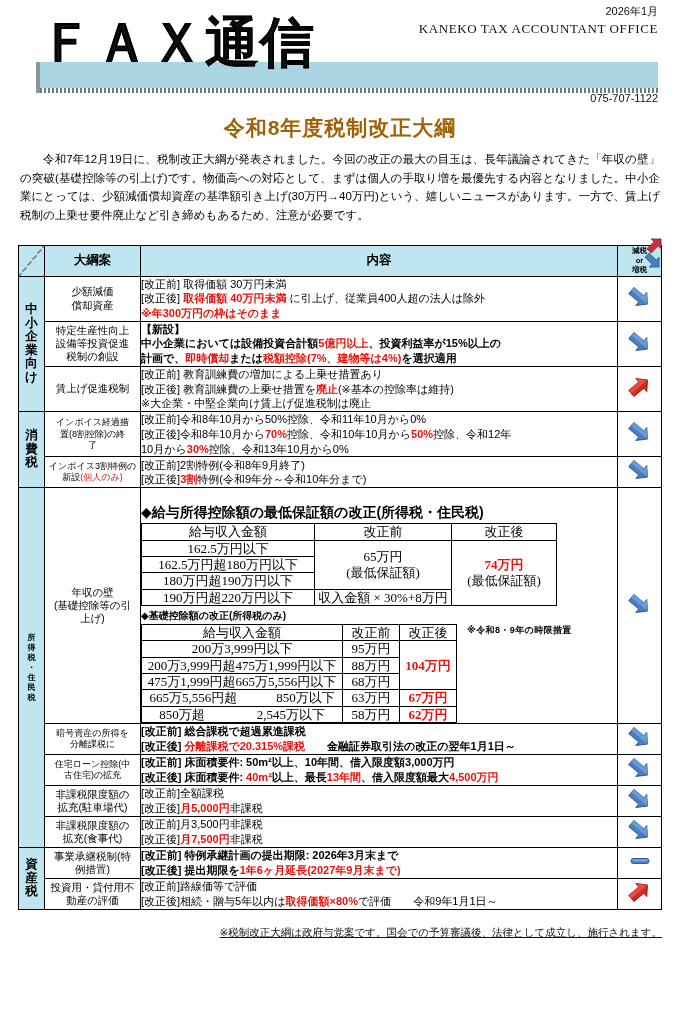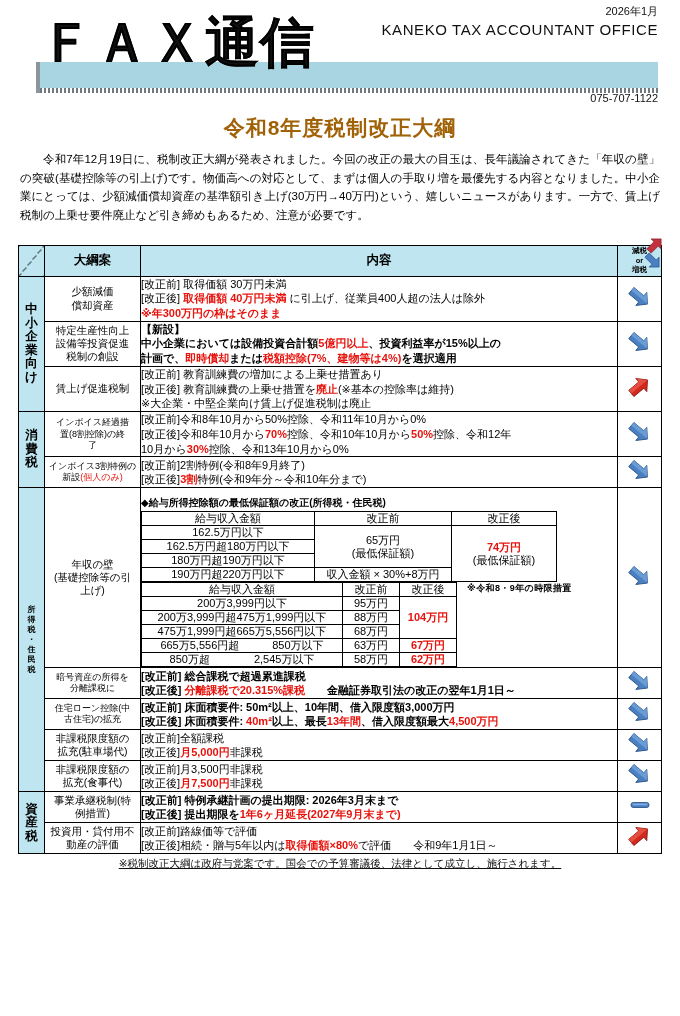--- a/index.html
+++ b/index.html
@@ -25,21 +25,21 @@
   }
   .band-dots{
     position:absolute;left:18px;right:4px;top:88px;height:5px;z-index:1;
     background-image:repeating-linear-gradient(90deg,#6f7a80 0 2px,transparent 2px 4px);
   }
   .band-tick{position:absolute;left:18px;top:62px;width:4px;height:31px;background:#8a969c;z-index:2;}
   .mh-right{position:absolute;right:4px;top:4px;text-align:right;z-index:4;}
   .mh-date{font-size:11px;color:#111;margin-bottom:2px;}
   .mh-office{font-size:22px;font-weight:400;letter-spacing:1px;color:#111;line-height:1.1;
     font-family:"Liberation Serif","DejaVu Serif",serif;}
-  .mh-office-en{font-size:15px;letter-spacing:0.6px;color:#111;margin-top:2px;}
+  .mh-office-en{font-size:13px;letter-spacing:0.6px;color:#111;margin-top:2px;font-family:Liberation Serif, serif;}
   .mh-tel{position:absolute;right:4px;top:92px;font-size:11px;color:#111;z-index:4;}
 
   
   .doc-title{
     text-align:center;font-size:21px;font-weight:700;color:#a16207;
     letter-spacing:1px;margin:6px 0 8px 0;
   }
 
   
   .intro{font-size:11.5px;line-height:1.62;color:#000;margin:0 2px 20px 2px;text-align:justify;}
@@ -77,39 +77,39 @@
   .redn{color:#e8120c;}
 
   
   col.c-cat{width:26px;}
   col.c-item{width:96px;}
   col.c-body{width:auto;}
   col.c-icon{width:44px;}
 
   
   .wall{padding:3px 4px 4px 6px;}
-  .wall-h{font-size:10px;font-weight:700;margin:8px 0 1px 0;}
+  .wall-h{font-size:14px;font-weight:700;margin:16px 0 1px 0;}
   .wall-h2{font-size:10px;font-weight:700;margin:3px 0 1px 0;}
-  table.inner{border-collapse:collapse;font-size:11px;table-layout:fixed;}
+  table.inner{border-collapse:collapse;font-size:13px;table-layout:fixed;font-family:Liberation Serif, serif;}
   table.inner td,table.inner th{border:1px solid #000;text-align:center;padding:0px 2px;height:13px;line-height:1.18;font-weight:400;}
   table.inner th{font-weight:400;}
   .t1{width:400px;}
   .t1 .w1{width:168px;}
   .t1 .w2{width:132px;}
   .t1 .w3{width:100px;}
   .t2{width:300px;}
   .t2 .u1{width:196px;}
   .t2 .u2{width:52px;}
   .t2 .u3{width:52px;}
   .note-ji{font-size:9px;font-weight:700;letter-spacing:0.4px;white-space:nowrap;}
   .inner-wrap{display:flex;align-items:flex-start;gap:10px;}
 
   
   .footer-note{
-    text-align:center;font-size:10.5px;margin-top:3px;
+    text-align:right;font-size:10.5px;margin-top:16px;
     text-decoration:underline;color:#111;
   }
 </style>
 </head>
 <body>
 
 <div class="page">
 
   <div class="masthead">
     <div class="band"></div>
@@ -267,20 +267,21 @@
                 </tr>
                 <tr>
                   <td>180万円超190万円以下</td>
                 </tr>
                 <tr>
                   <td>190万円超220万円以下</td>
                   <td>収入金額 × 30%+8万円</td>
                 </tr>
               </tbody>
             </table>
+            <div class="wall-h2">◆基礎控除額の改正(所得税のみ)</div>
             <div class="inner-wrap">
               <table class="inner t2">
                 <tbody>
                   <tr>
                     <th class="u1">給与収入金額</th>
                     <th class="u2">改正前</th>
                     <th class="u3">改正後</th>
                   </tr>
                   <tr>
                     <td>200万3,999円以下</td>

